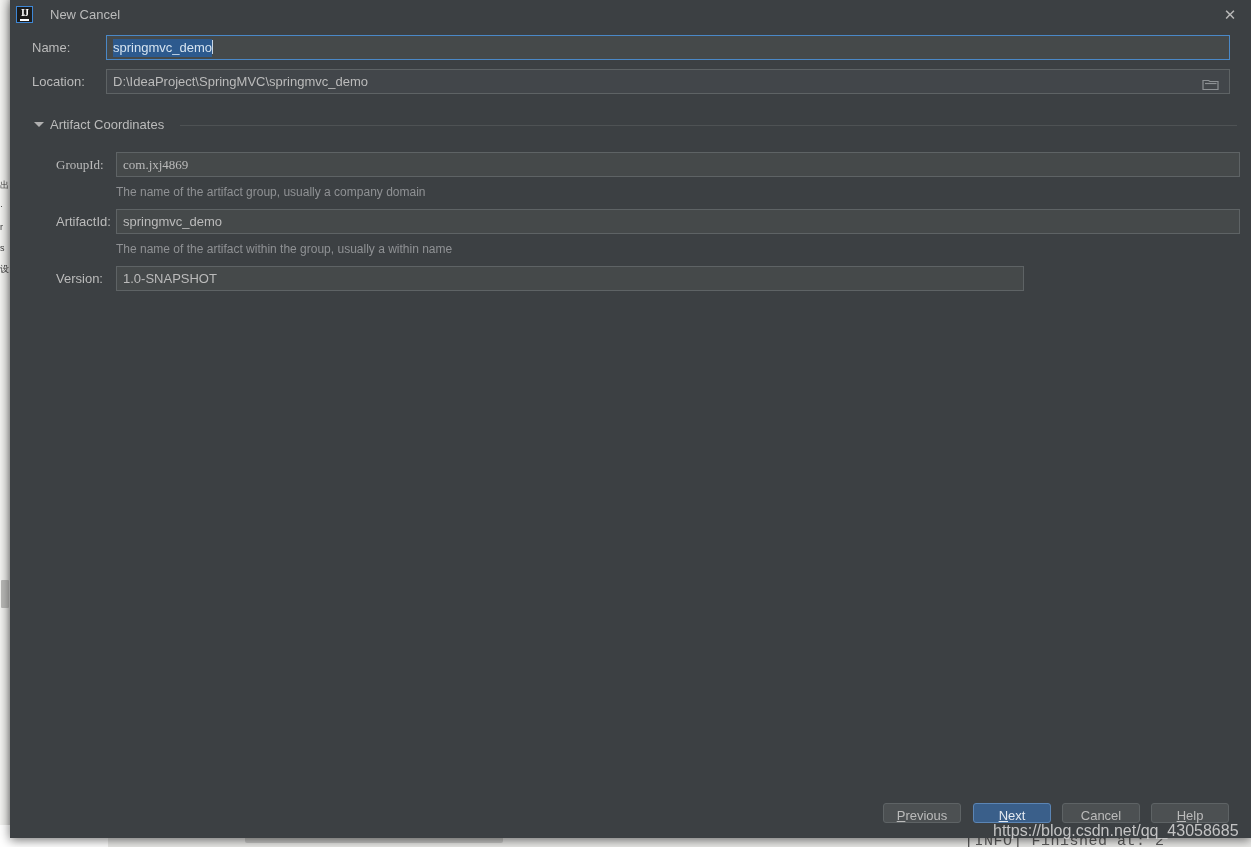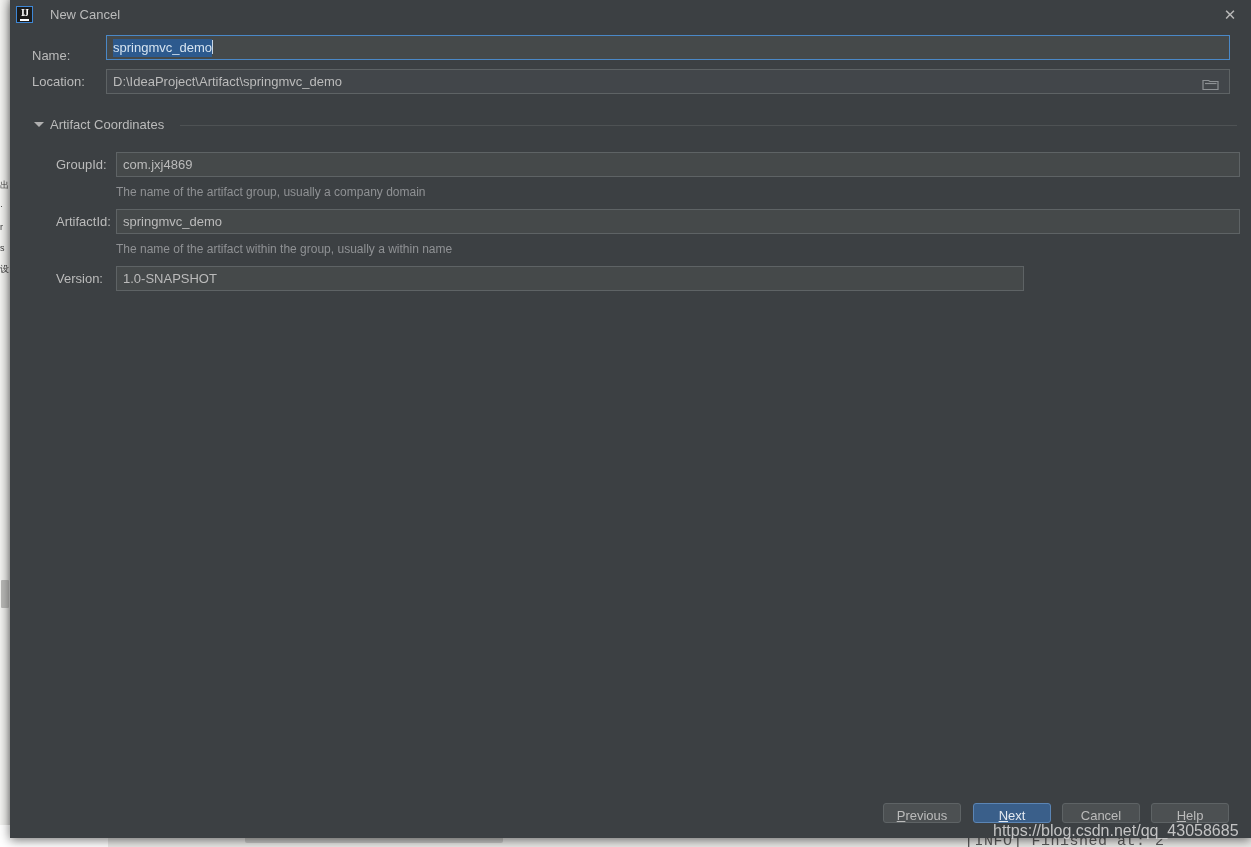--- a/index.html
+++ b/index.html
@@ -385,46 +385,46 @@
   <div class="titlebar">
     <div class="title-icon">
       <i>IJ</i>
         <u></u>
     </div>
     <div class="title-text">New Cancel</div>
     <div class="title-close">✕</div>
   </div>
 
   <div class="field-row" style="top:35px;">
-    <div class="field-label" style="left:22px;margin-top:8px;">Name:</div>
+    <div class="field-label" style="left:22px;">Name:</div>
     <div class="field-input focused" style="left:96px; width:1124px;">
       <span class="sel-text">springmvc_demo</span><span class="caret"></span>
     </div>
   </div>
 
   <div class="field-row" style="top:69px;">
     <div class="field-label" style="left:22px;">Location:</div>
     <div class="field-input" style="left:96px; width:1124px; background:#42464a;">
-      <span>D:\IdeaProject\Artifact\springmvc_demo</span>
+      <span>D:\IdeaProject\SpringMVC\springmvc_demo</span>
       <span class="browse-icon">
         <svg width="17" height="14" viewBox="0 0 17 14" xmlns="http://www.w3.org/2000/svg">
           <path d="M1 3.5 L1 12.5 L16 12.5 L16 4.5 L8 4.5 L6.5 3.5 Z" fill="none" stroke="#8d9194" stroke-width="1.2"></path>
           <path d="M3 6.5 L14.5 6.5" stroke="#8d9194" stroke-width="1.2"></path>
         </svg>
       </span>
     </div>
   </div>
 
   <div class="group-header">
     <div class="group-triangle"></div>
     <div class="group-title">Artifact Coordinates</div>
     <div class="group-line"></div>
   </div>
 
-  <div class="field-row" style="top:152px;">
+  <div class="field-row" style="top:152px;font-family:Liberation Serif, serif;">
     <div class="field-label" style="left:46px;">GroupId:</div>
     <div class="field-input" style="left:106px; width:1124px; background:#45494a;">
       <span>com.jxj4869</span>
     </div>
   </div>
   <div class="hint-text" style="left:106px; top:185px;">The name of the artifact group, usually a company domain</div>
 
   <div class="field-row" style="top:209px;">
     <div class="field-label" style="left:46px;">ArtifactId:</div>
     <div class="field-input" style="left:106px; width:1124px; background:#45494a;">

